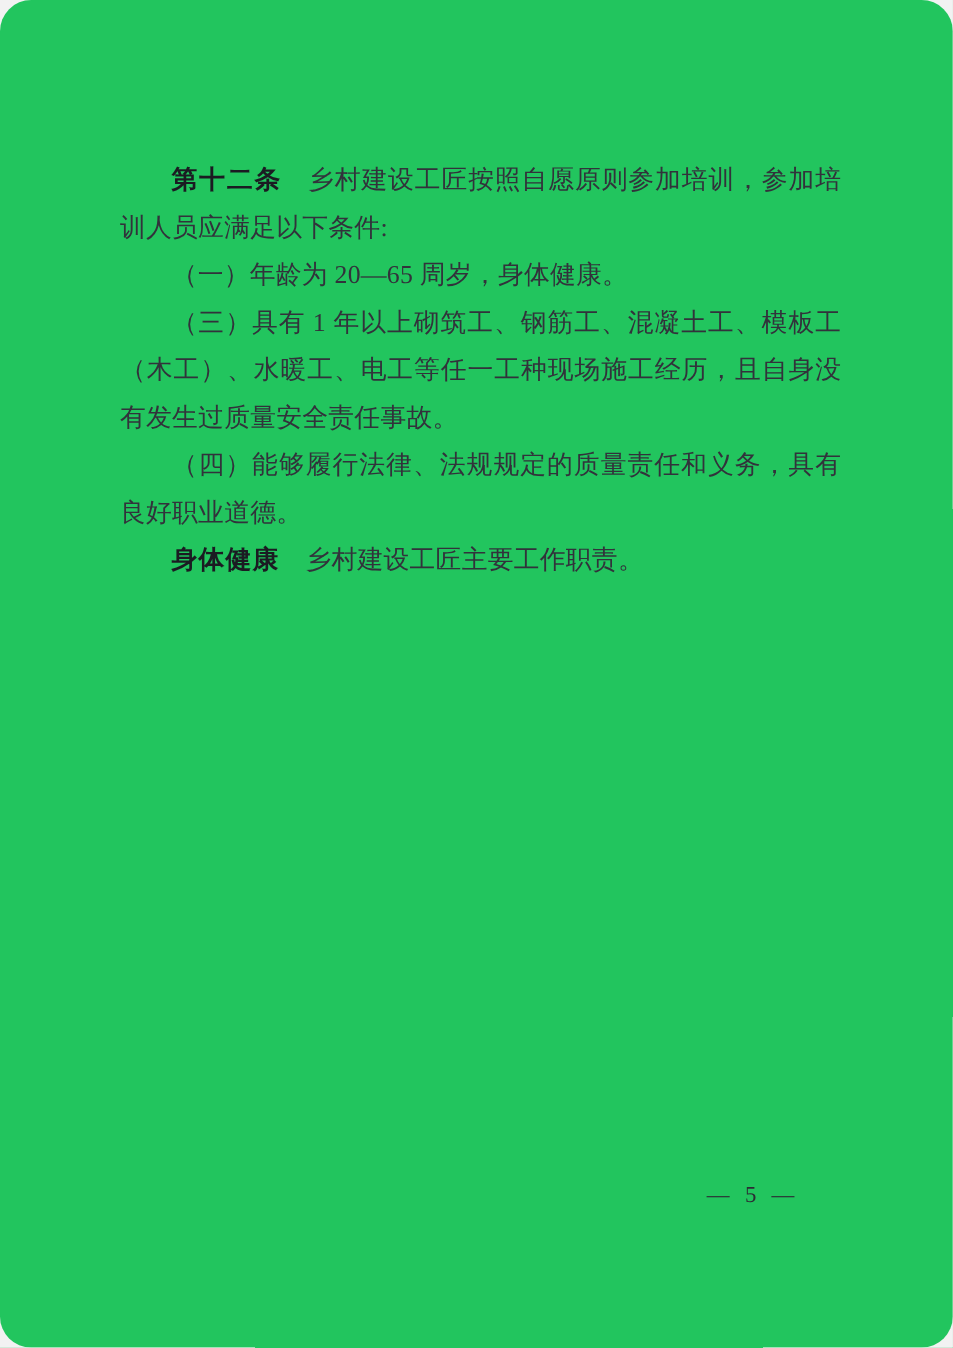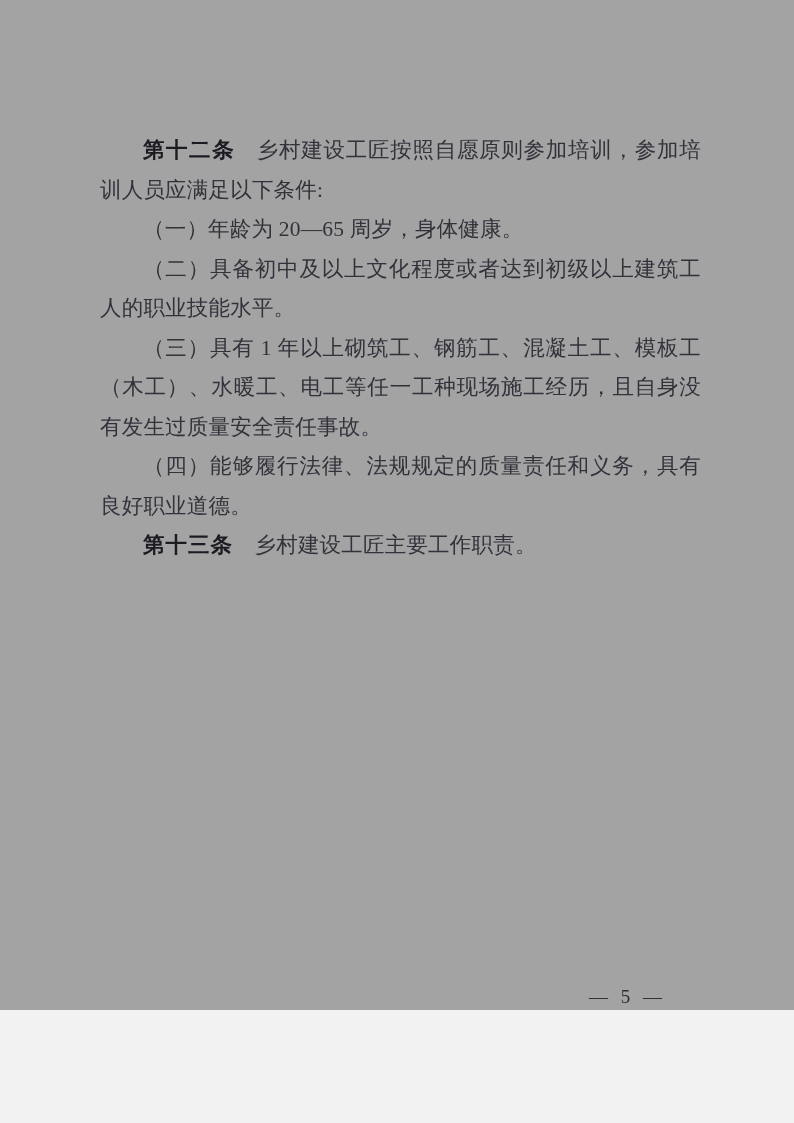--- a/index.html
+++ b/index.html
@@ -7,24 +7,25 @@
   html, body {
     width: 794px;
     height: 1123px;
     background: #f2f2f2;
     font-family: "Liberation Serif", "DejaVu Serif", serif;
   }
 
   .page {
     position: relative;
     width: 794px;
-    height: 1010px;
-    background: #a3a3a3;
+    height: 1123px;
+    background: #22c55e;
     overflow: hidden;
     color: #32323b;
+    border-radius: 26px;
   }
 
   .doc-body {
     position: absolute;
     left: 100px;
     top: 131px;
     width: 601px;
   }
 
   .para {
@@ -57,21 +58,20 @@
 </style>
 </head>
 <body>
 
 <div class="page">
 
   <div class="doc-body">
 
   <p class="para"><strong class="lead">第十二条</strong>乡村建设工匠按照自愿原则参加培训，参加培训人员应满足以下条件:</p>
       <p class="para">（一）年龄为 20—65 周岁，身体健康。</p>
-      <p class="para">（二）具备初中及以上文化程度或者达到初级以上建筑工人的职业技能水平。</p>
       <p class="para">（三）具有 1 年以上砌筑工、钢筋工、混凝土工、模板工（木工）、水暖工、电工等任一工种现场施工经历，且自身没有发生过质量安全责任事故。</p>
       <p class="para">（四）能够履行法律、法规规定的质量责任和义务，具有良好职业道德。</p>
-      <p class="para"><strong class="lead">第十三条</strong>乡村建设工匠主要工作职责。</p>
+      <p class="para"><strong class="lead">身体健康</strong>乡村建设工匠主要工作职责。</p>
     </div>
 
   <div class="footer-pagenum">— 5 —</div>
 
 </div>
 
 </body></html>

